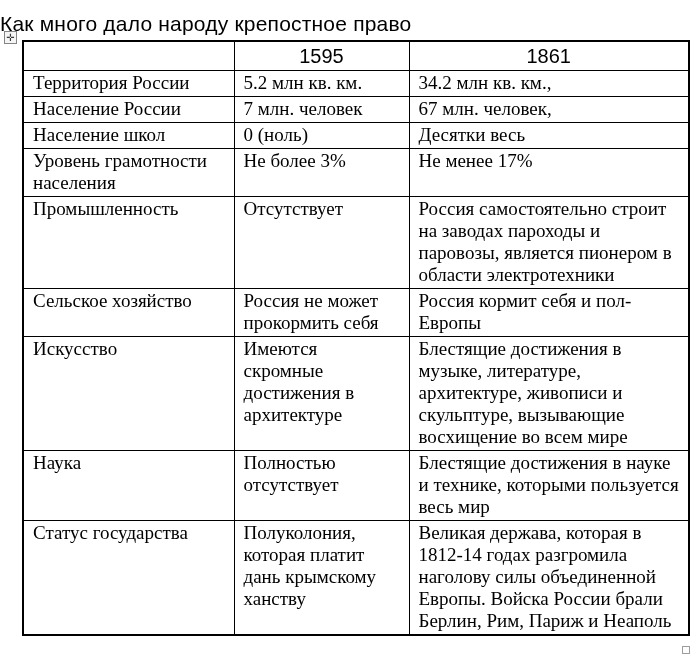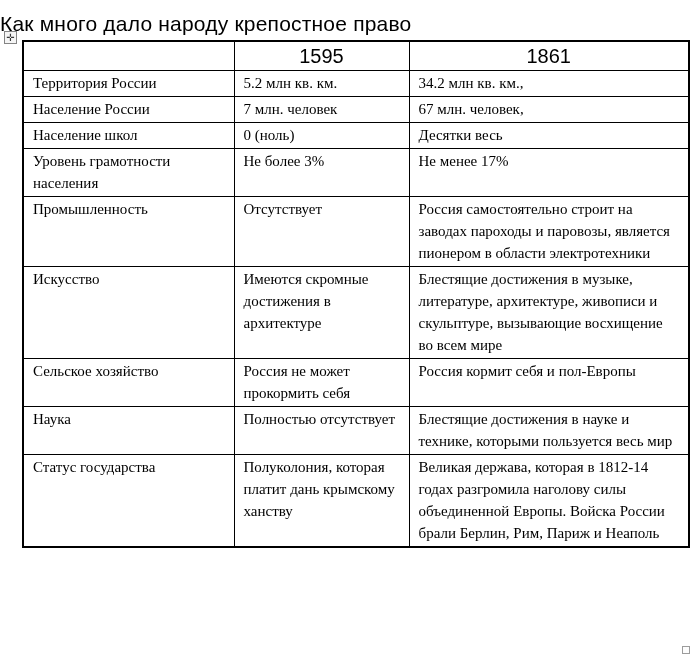--- a/index.html
+++ b/index.html
@@ -41,21 +41,21 @@
     table-layout: fixed;
     border: 2px solid #000000;
   }
   table.doc-table col.c1 { width: 211px; }
   table.doc-table col.c2 { width: 175px; }
   table.doc-table col.c3 { width: 280px; }
   table.doc-table td, table.doc-table th {
     border: 1px solid #000000;
     vertical-align: top;
     padding: 1px 9px 2px 9px;
-    font-size: 15px;
+    font-size: 19px;
     line-height: 22px;
     font-weight: normal;
     text-align: left;
     word-wrap: break-word;
   }
   table.doc-table tr.header-row th {
     height: 29px;
     vertical-align: middle;
     text-align: center;
     font-family: "Liberation Sans", sans-serif;
@@ -112,28 +112,28 @@
       <td>Уровень грамотности населения</td>
       <td>Не более 3%</td>
       <td>Не менее 17%</td>
     </tr>
     <tr>
       <td>Промышленность</td>
       <td>Отсутствует</td>
       <td>Россия самостоятельно строит на заводах пароходы и паровозы, является пионером в области электротехники</td>
     </tr>
     <tr>
+      <td>Сельское хозяйство</td>
+      <td>Россия не может прокормить себя</td>
+      <td>Россия кормит себя и пол-Европы</td>
+    </tr>
+    <tr>
       <td>Искусство</td>
       <td>Имеются скромные достижения в архитектуре</td>
       <td>Блестящие достижения в музыке, литературе, архитектуре, живописи и скульптуре, вызывающие восхищение во всем мире</td>
-    </tr>
-    <tr>
-      <td>Сельское хозяйство</td>
-      <td>Россия не может прокормить себя</td>
-      <td>Россия кормит себя и пол-Европы</td>
     </tr>
     <tr>
       <td>Наука</td>
       <td>Полностью отсутствует</td>
       <td>Блестящие достижения в науке и технике, которыми пользуется весь мир</td>
     </tr>
     <tr>
       <td>Статус государства</td>
       <td>Полуколония, которая платит дань крымскому ханству</td>
       <td>Великая держава, которая в 1812-14 годах разгромила наголову силы объединенной Европы. Войска России брали Берлин, Рим, Париж и Неаполь</td>

